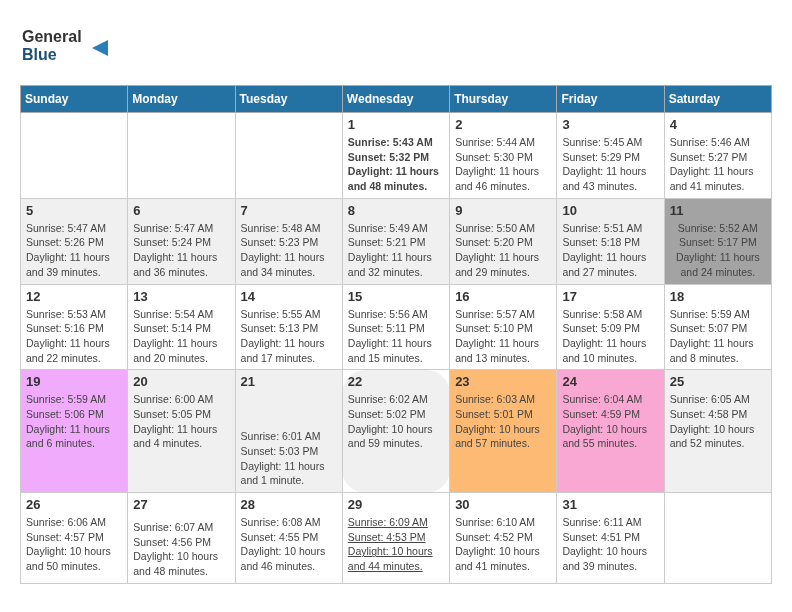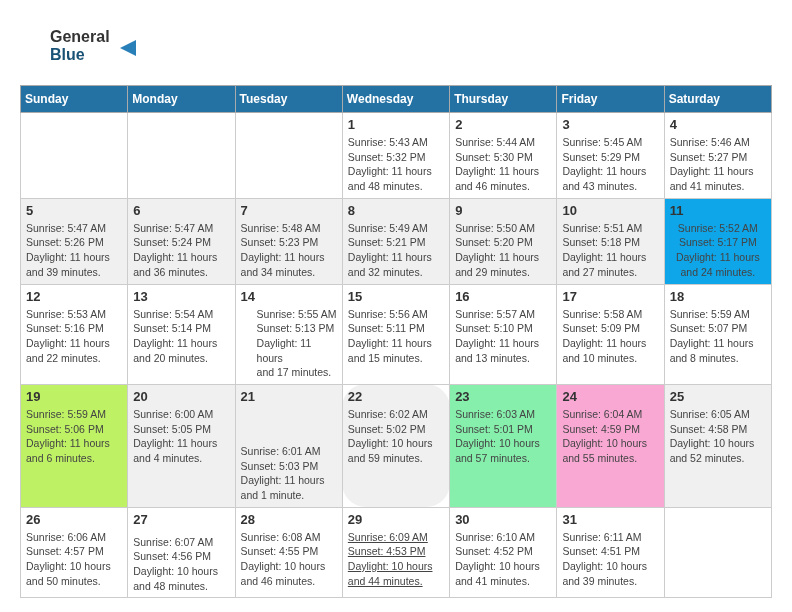--- a/index.html
+++ b/index.html
@@ -61,21 +61,20 @@
     }
     .day-info {
       color: #444;
       font-size: 10.5px;
       line-height: 1.4;
     }
     .empty { background: #fff !important; }
     .logo-container {
       display: flex;
       align-items: flex-end;
-      margin-left: 28px;
     }
   </style>
 </head>
 <body>
 
 <div class="header">
   <div class="logo-container">
     <div>
       <svg width="90" height="45" viewBox="0 0 90 45">
         <text x="2" y="22" font-family="Arial" font-size="16" font-weight="bold" fill="#333">General</text>
@@ -102,21 +101,21 @@
         <th>Saturday</th>
       </tr>
   </thead>
   <tbody id="calendar-body">
   <tr>
         <td class="empty"></td>
         <td class="empty"></td>
         <td class="empty"></td>
         <td>
           <div class="day-number">1</div>
-          <div class="day-info" style="white-space: pre-line;">Sunrise: 5:43 AM
+          <div class="day-info" style="white-space: pre-line; font-weight: bold;">Sunrise: 5:43 AM
 Sunset: 5:32 PM
 Daylight: 11 hours
 and 48 minutes.</div>
         </td>
         <td>
           <div class="day-number">2</div>
           <div class="day-info" style="white-space: pre-line;">Sunrise: 5:44 AM
 Sunset: 5:30 PM
 Daylight: 11 hours
 and 46 minutes.</div>
@@ -172,21 +171,21 @@
 Daylight: 11 hours
 and 29 minutes.</div>
         </td>
         <td style="background: rgb(240, 240, 240);">
           <div class="day-number">10</div>
           <div class="day-info" style="white-space: pre-line;">Sunrise: 5:51 AM
 Sunset: 5:18 PM
 Daylight: 11 hours
 and 27 minutes.</div>
         </td>
-        <td style="background: #0ea5e9;">
+        <td style="background: #a3a3a3;">
           <div class="day-number">11</div>
           <div class="day-info" style="white-space: pre-line; text-align: center;">Sunrise: 5:52 AM
 Sunset: 5:17 PM
 Daylight: 11 hours
 and 24 minutes.</div>
         </td>
       </tr>
       <tr>
         <td>
           <div class="day-number">12</div>
@@ -197,21 +196,21 @@
         </td>
         <td>
           <div class="day-number">13</div>
           <div class="day-info" style="white-space: pre-line;">Sunrise: 5:54 AM
 Sunset: 5:14 PM
 Daylight: 11 hours
 and 20 minutes.</div>
         </td>
         <td>
           <div class="day-number">14</div>
-          <div class="day-info" style="white-space: pre-line; margin-left: 16px;">Sunrise: 5:55 AM
+          <div class="day-info" style="white-space: pre-line;">Sunrise: 5:55 AM
 Sunset: 5:13 PM
 Daylight: 11 hours
 and 17 minutes.</div>
         </td>
         <td>
           <div class="day-number">15</div>
           <div class="day-info" style="white-space: pre-line;">Sunrise: 5:56 AM
 Sunset: 5:11 PM
 Daylight: 11 hours
 and 15 minutes.</div>
@@ -232,21 +231,21 @@
         </td>
         <td>
           <div class="day-number">18</div>
           <div class="day-info" style="white-space: pre-line;">Sunrise: 5:59 AM
 Sunset: 5:07 PM
 Daylight: 11 hours
 and 8 minutes.</div>
         </td>
       </tr>
       <tr>
-        <td style="background: #bef264;">
+        <td style="background: #f0abfc;">
           <div class="day-number">19</div>
           <div class="day-info" style="white-space: pre-line;">Sunrise: 5:59 AM
 Sunset: 5:06 PM
 Daylight: 11 hours
 and 6 minutes.</div>
         </td>
         <td style="background: rgb(240, 240, 240);">
           <div class="day-number">20</div>
           <div class="day-info" style="white-space: pre-line;">Sunrise: 6:00 AM
 Sunset: 5:05 PM
@@ -260,21 +259,21 @@
 Daylight: 11 hours
 and 1 minute.</div>
         </td>
         <td style="background: rgb(240, 240, 240); border-radius: 24px;">
           <div class="day-number">22</div>
           <div class="day-info" style="white-space: pre-line;">Sunrise: 6:02 AM
 Sunset: 5:02 PM
 Daylight: 10 hours
 and 59 minutes.</div>
         </td>
-        <td style="background: #86efac;">
+        <td style="background: #fdba74;">
           <div class="day-number">23</div>
           <div class="day-info" style="white-space: pre-line;">Sunrise: 6:03 AM
 Sunset: 5:01 PM
 Daylight: 10 hours
 and 57 minutes.</div>
         </td>
         <td style="background: #f9a8d4;">
           <div class="day-number">24</div>
           <div class="day-info" style="white-space: pre-line;">Sunrise: 6:04 AM
 Sunset: 4:59 PM

